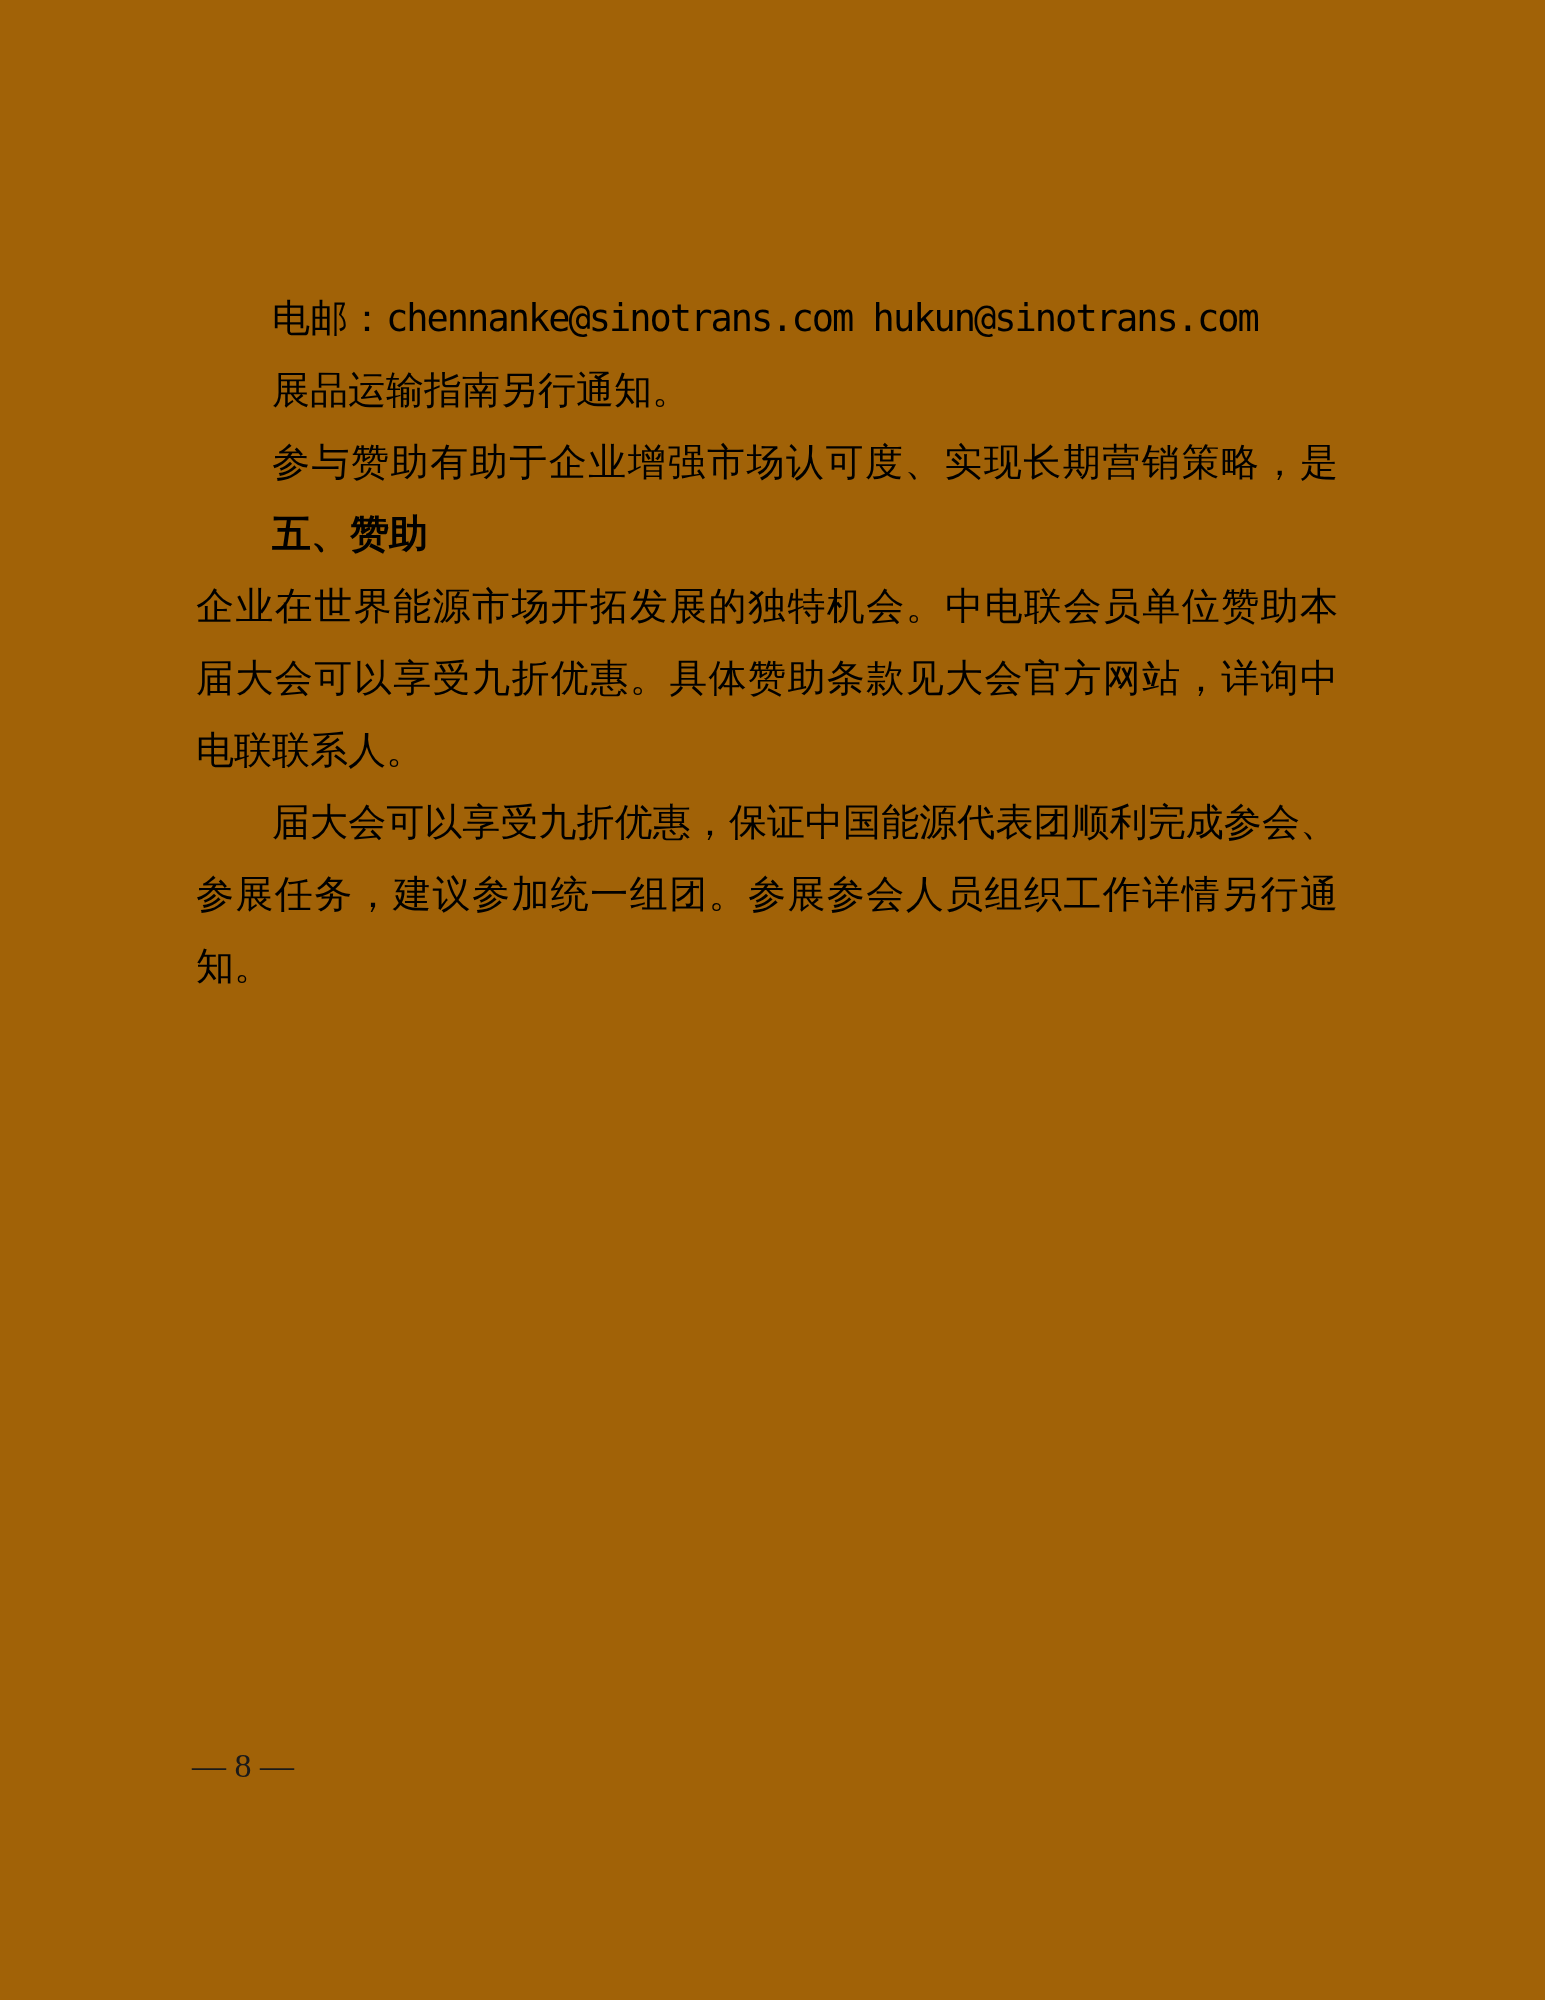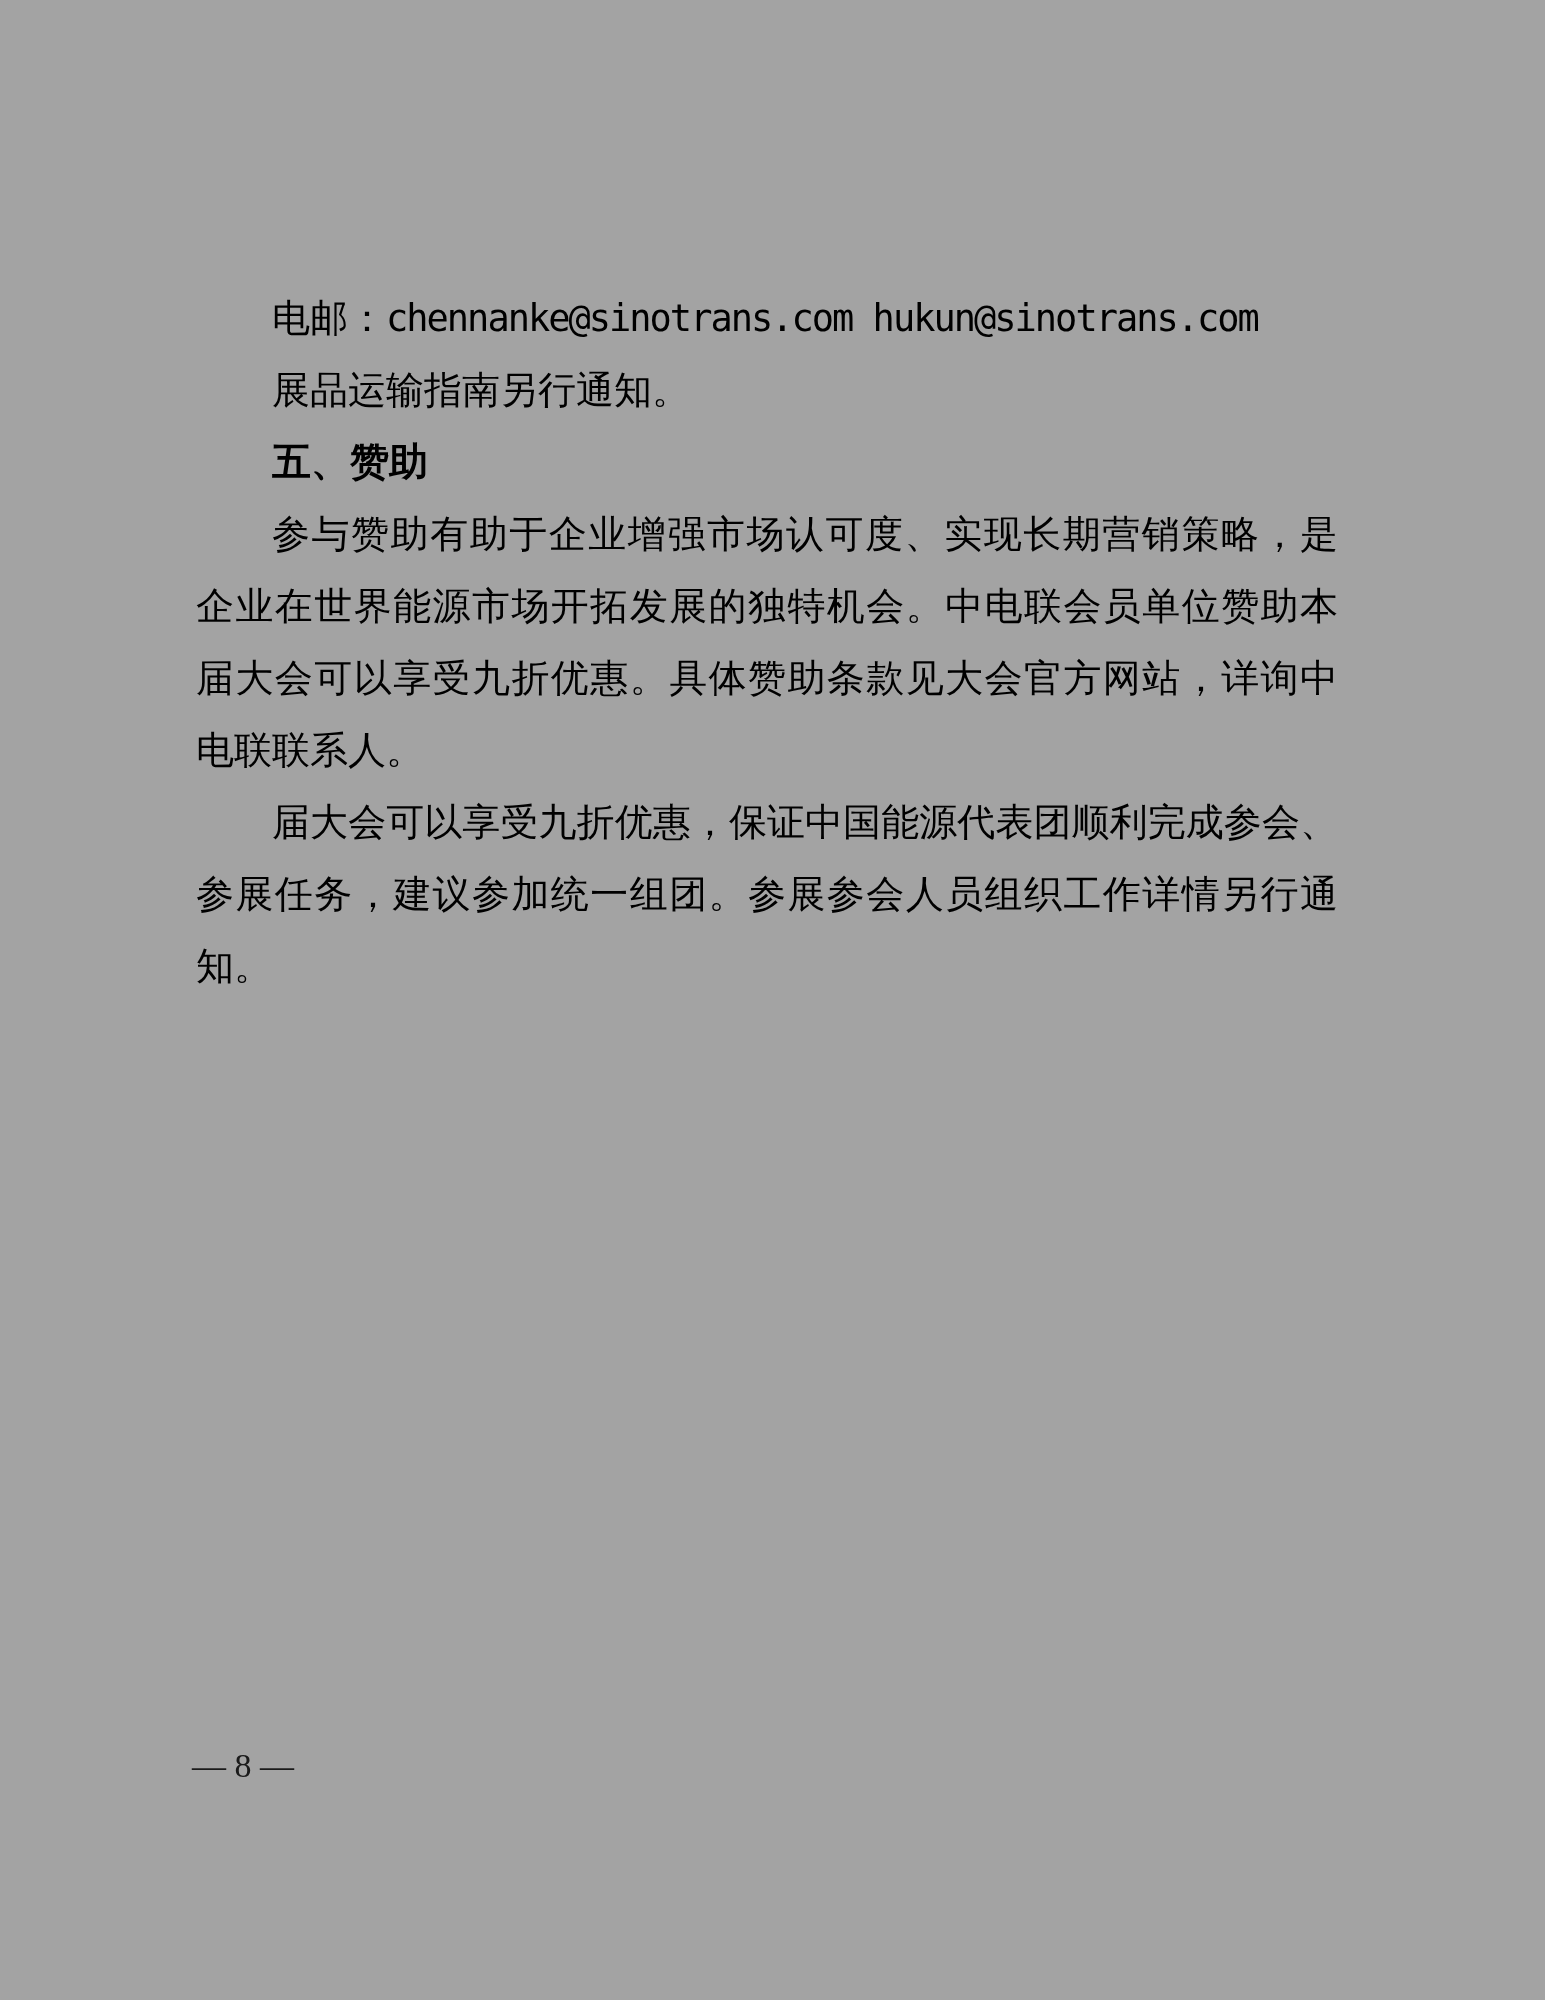--- a/index.html
+++ b/index.html
@@ -4,21 +4,21 @@
 <style>
   html, body {
     margin: 0;
     padding: 0;
     background: #ffffff;
   }
   .page {
     position: relative;
     width: 1545px;
     height: 2000px;
-    background: #a3a3a3;
+    background: #a16207;
     color: #000000;
     overflow: hidden;
     font-family: "Liberation Serif", "DejaVu Serif", serif;
   }
   .content {
     position: absolute;
     left: 196px;
     top: 282px;
     width: 1142px;
   }
@@ -66,23 +66,23 @@
 <div class="page">
 
   <div class="content">
 
     <div class="line indent">
       <span>电邮：</span><span class="email">chennanke@sinotrans.com hukun@sinotrans.com</span>
     </div>
 
     <div class="line indent">展品运输指南另行通知。</div>
 
+    <div class="line indent full">参与赞助有助于企业增强市场认可度、实现长期营销策略，是</div>
+
     <div class="line indent heading">五、赞助</div>
-
-    <div class="line indent full">参与赞助有助于企业增强市场认可度、实现长期营销策略，是</div>
 
     <div class="line full">企业在世界能源市场开拓发展的独特机会。中电联会员单位赞助本</div>
 
     <div class="line full">届大会可以享受九折优惠。具体赞助条款见大会官方网站，详询中</div>
 
     <div class="line">电联联系人。</div>
 
 
     <div class="line indent full">届大会可以享受九折优惠，保证中国能源代表团顺利完成参会、</div>
 

